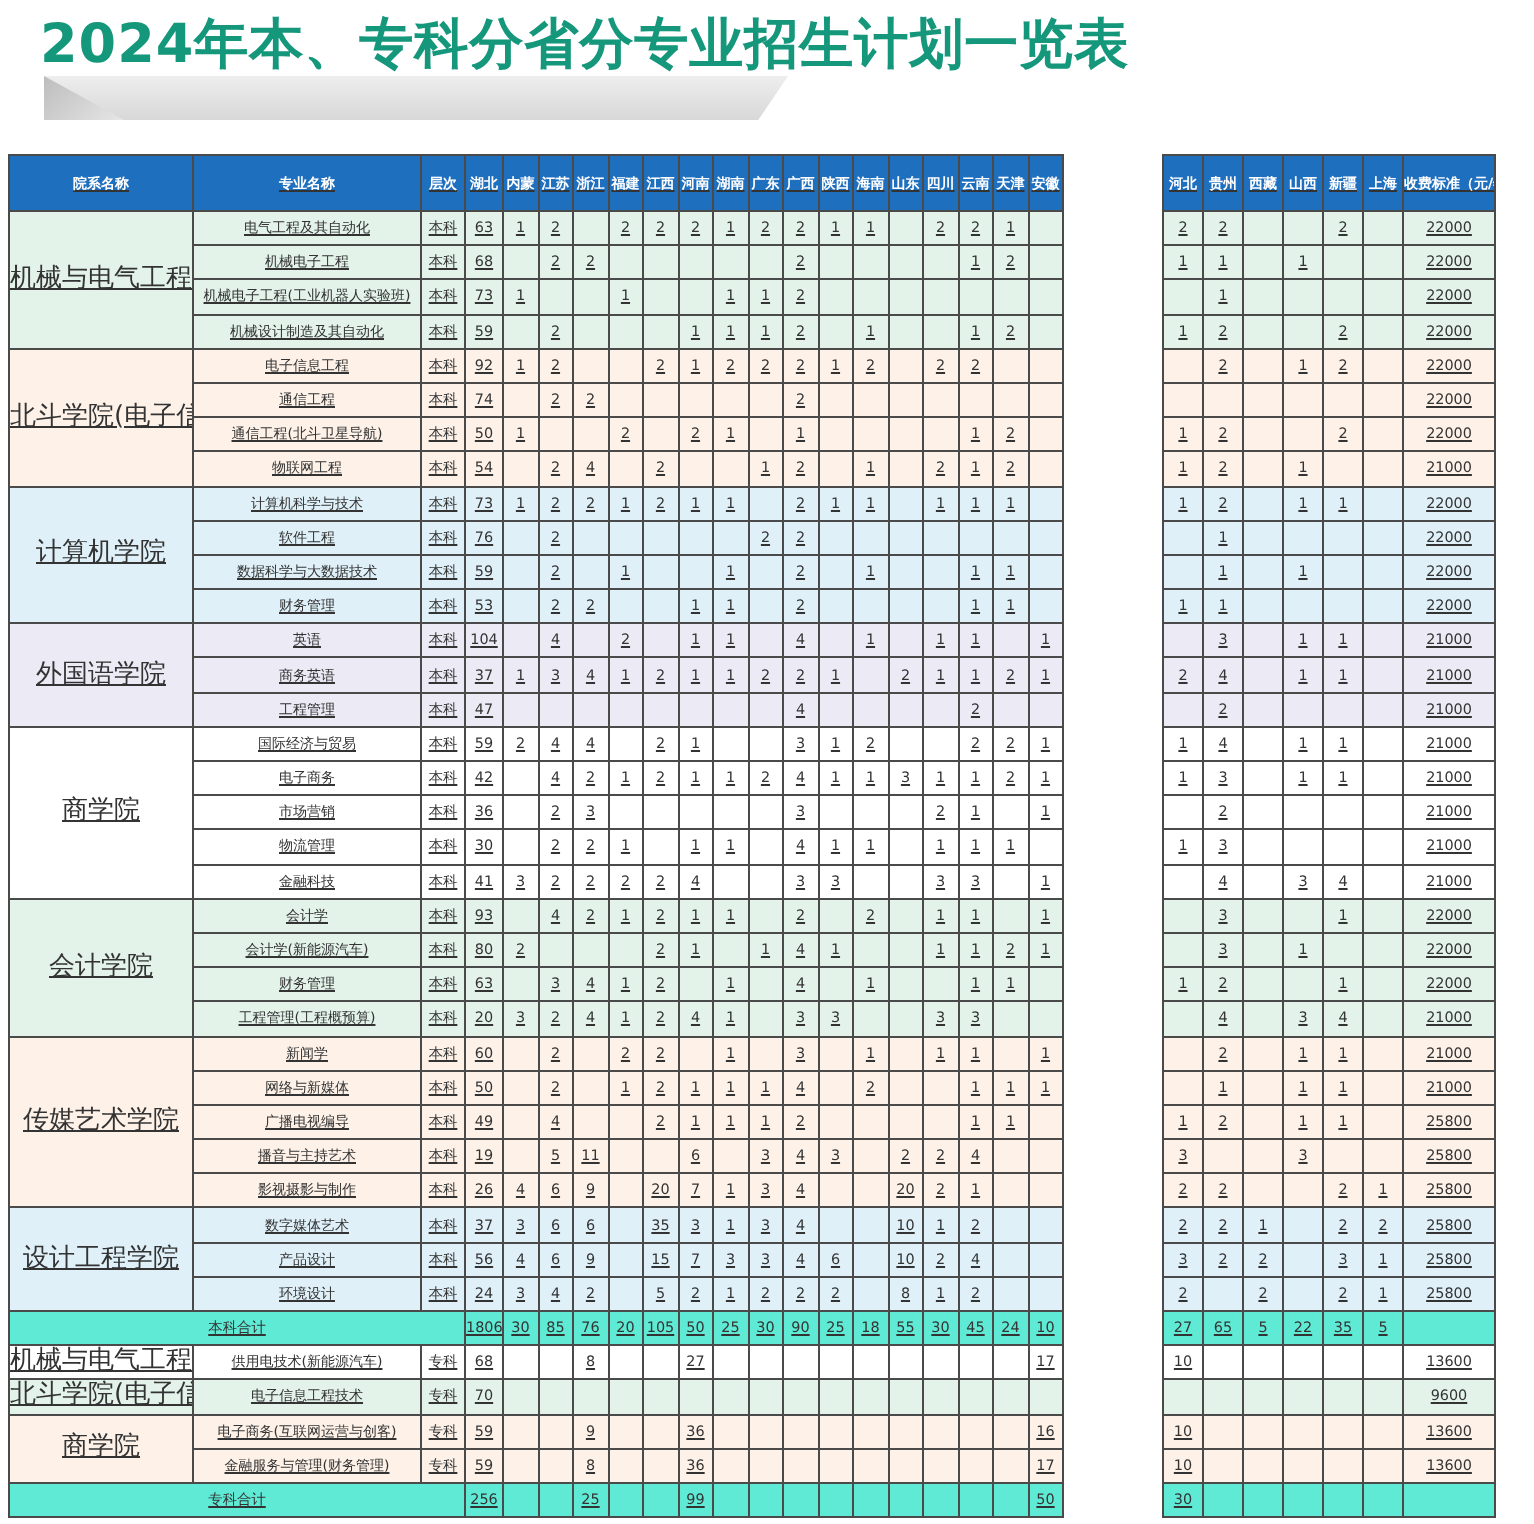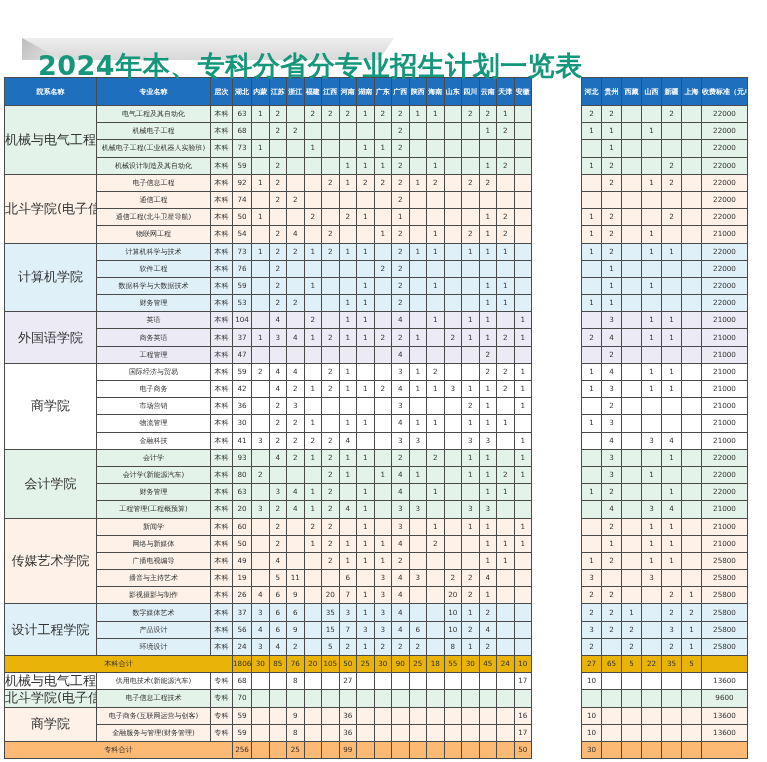--- a/index.html
+++ b/index.html
@@ -1,56 +1,56 @@
 <!DOCTYPE html>
 <html><head>
 <meta charset="utf-8">
 <style>
   html, body { margin:0; padding:0; background:#ffffff; }
   body { width:767px; height:762px; position:relative; overflow:hidden; font-family:"DejaVu Sans", sans-serif; }
   .title {
-    position:absolute; left:38px; top:4px; font-size:27px; font-weight:bold; color:#14977a;
-    letter-spacing:0.5px; white-space:nowrap; z-index:2;margin-top:44px;
+    position:absolute; left:20px; top:4px; font-size:27px; font-weight:bold; color:#14977a;
+    letter-spacing:0.5px; white-space:nowrap; z-index:2;
   }
   .banner {
     position:absolute; left:22px; top:38px; width:372px; height:22px;
     background:linear-gradient(180deg,#eeeeee 0%,#d8d8d8 100%);
     clip-path:polygon(0 0, 100% 0, 96% 100%, 7% 100%);
   }
   .banner-shadow {
     position:absolute; left:22px; top:38px; width:40px; height:22px;
     background:linear-gradient(135deg,#bdbdbd,#e6e6e6);
     clip-path:polygon(0 0, 100% 100%, 0 100%);
   }
   table.plan {
     position:absolute; left:4px; top:77px; width:624px;
     border-collapse:collapse; table-layout:fixed;
-    font-size:7.2px; color:#333;
+    font-size:7.2px; color:#333;text-decoration:underline;
   }
   table.plan td, table.plan th {
     border:1px solid #4a4a4a; text-align:center; padding:0; height:16.2px;
     overflow:hidden; white-space:nowrap; line-height:16px;
   }
   table.plan th {
     background:#1f6fbf; color:#ffffff; font-weight:bold; height:27px; font-size:7px; line-height:10px;
   }
   table.plan th.gap, table.plan td.gap {
     background:#ffffff !important; border-top:none; border-bottom:none;
     position:relative;
   }
   td.gap::after {
     content:""; position:absolute; left:0; right:0; bottom:-1px; border-bottom:1px dashed #555;
   }
   .g-green { background:#e3f3ea; }
   .g-peach { background:#fdf1e8; }
   .g-blue { background:#dff0f8; }
   .g-lav { background:#ebeaf5; }
   .g-white { background:#ffffff; }
-  .g-total { background:#eab308; }
-  .g-ztotal { background:#fdba74; }
+  .g-total { background:#5eead4; }
+  .g-ztotal { background:#5eead4; }
   td.dept { font-size:13px; }
   td.major { font-size:7px; }
 </style>
 </head>
 <body>
 
 <div class="banner"></div>
 <div class="banner-shadow"></div>
 <div class="title">2024年本、专科分省分专业招生计划一览表</div>
 

